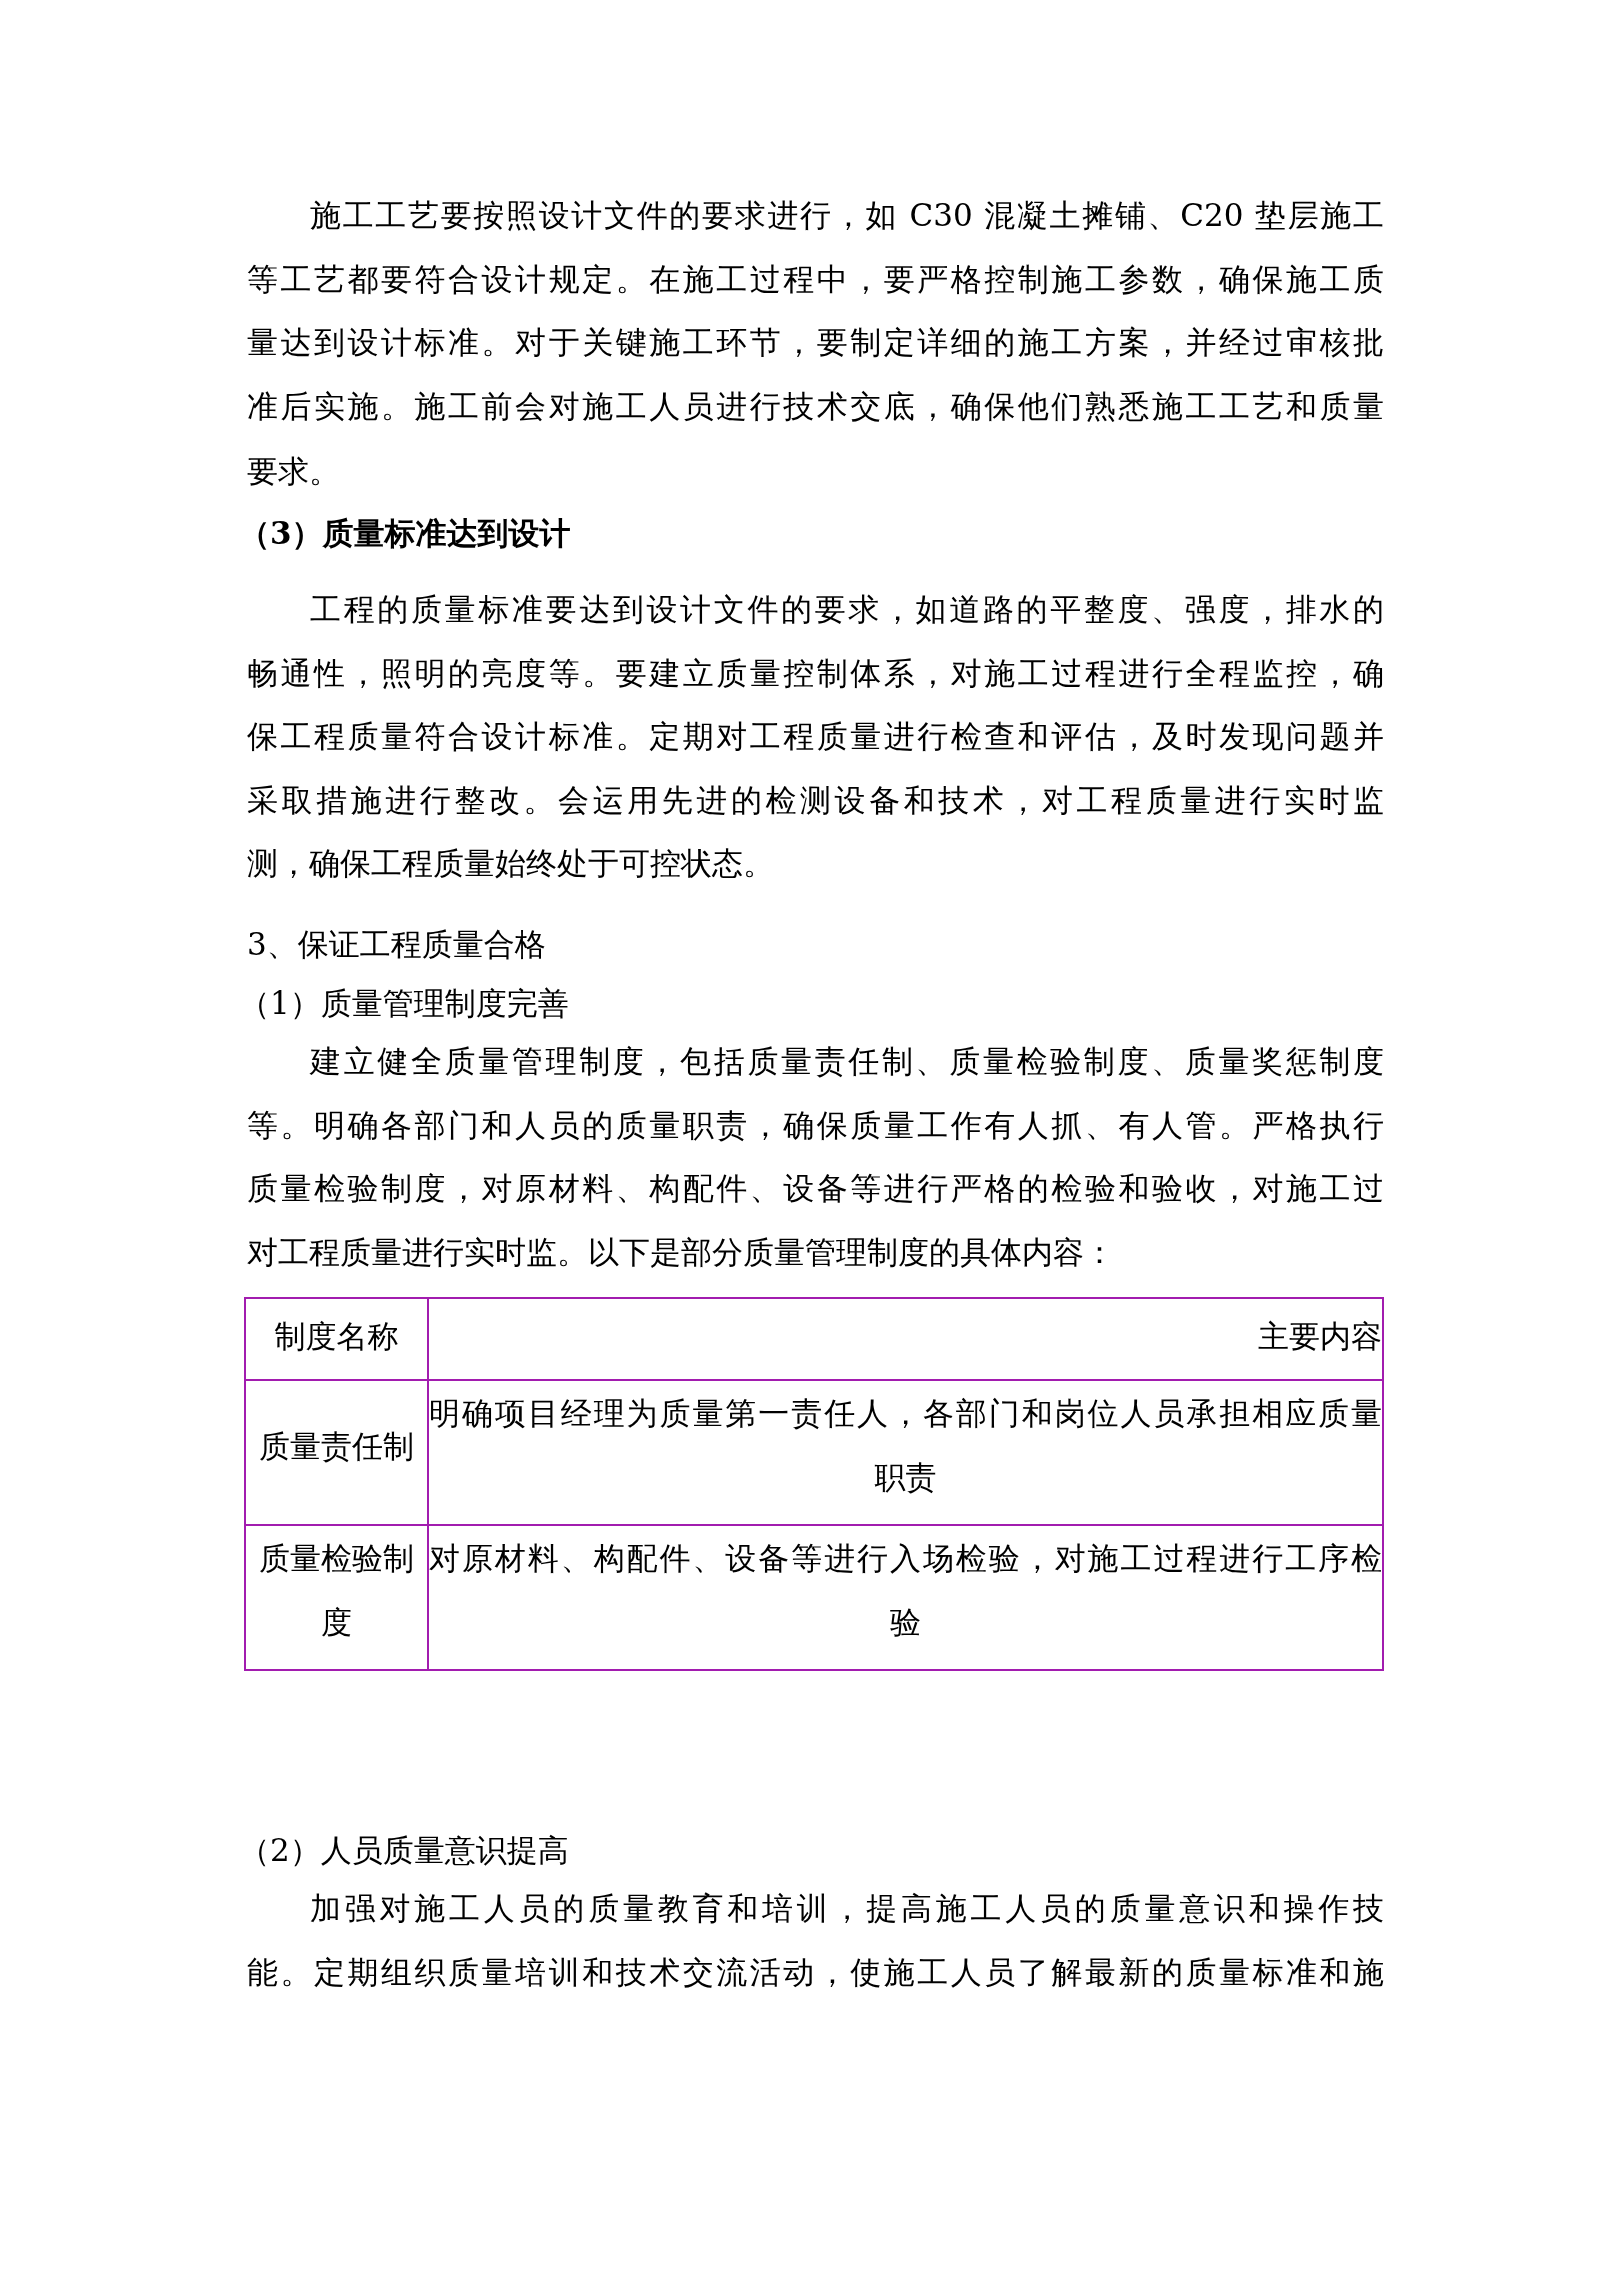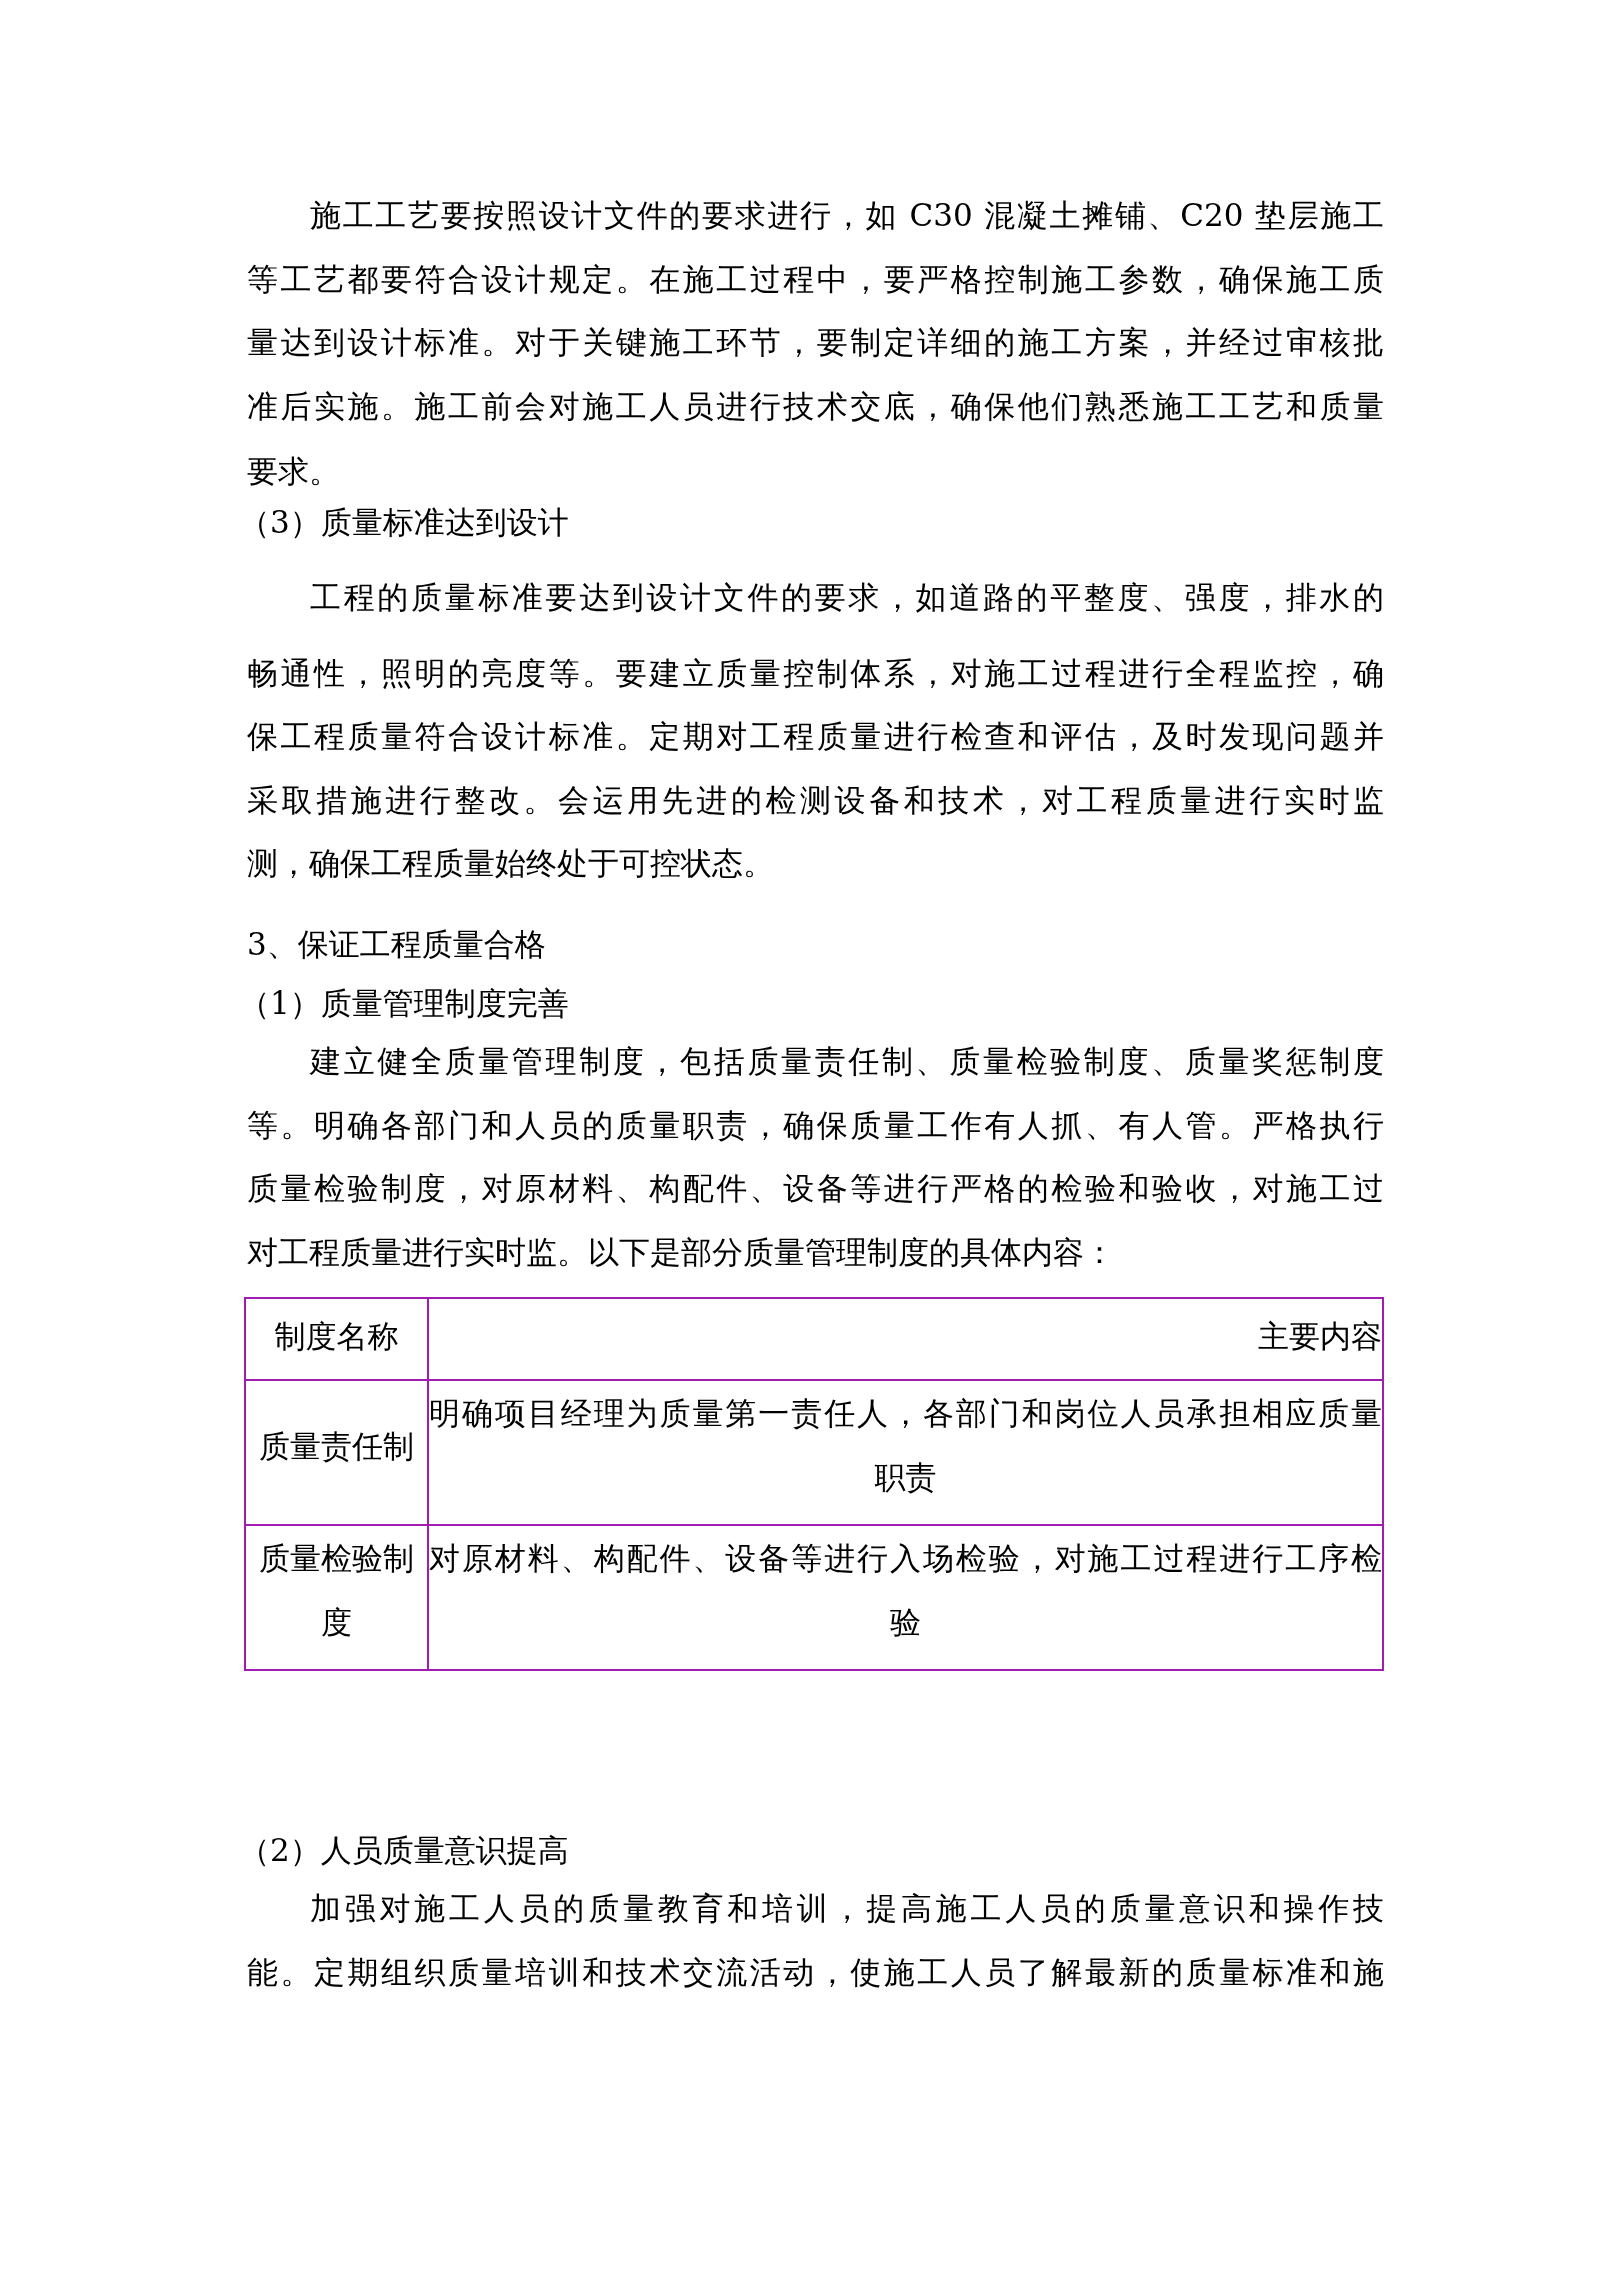--- a/index.html
+++ b/index.html
@@ -91,23 +91,23 @@
 <div class="page">
 
   <div>
     <div class="line indent" style="top:196px;">施工工艺要按照设计文件的要求进行，如 C30 混凝土摊铺、C20 垫层施工</div>
     <div class="line" style="top:260px;">等工艺都要符合设计规定。在施工过程中，要严格控制施工参数，确保施工质</div>
     <div class="line" style="top:323px;">量达到设计标准。对于关键施工环节，要制定详细的施工方案，并经过审核批</div>
     <div class="line" style="top:387px;">准后实施。施工前会对施工人员进行技术交底，确保他们熟悉施工工艺和质量</div>
     <div class="line last" style="top:452px;">要求。</div>
   </div>
 
-  <div class="heading paren" style="top:503px;">（3）质量标准达到设计</div>
+  <div class="heading paren" style="top:514px;font-weight:bold;">（3）质量标准达到设计</div>
   <div>
-    <div class="line indent" style="top:578px;">工程的质量标准要达到设计文件的要求，如道路的平整度、强度，排水的</div>
+    <div class="line indent" style="top:590px;">工程的质量标准要达到设计文件的要求，如道路的平整度、强度，排水的</div>
     <div class="line" style="top:654px;">畅通性，照明的亮度等。要建立质量控制体系，对施工过程进行全程监控，确</div>
     <div class="line" style="top:717px;">保工程质量符合设计标准。定期对工程质量进行检查和评估，及时发现问题并</div>
     <div class="line" style="top:781px;">采取措施进行整改。会运用先进的检测设备和技术，对工程质量进行实时监</div>
     <div class="line last" style="top:844px;">测，确保工程质量始终处于可控状态。</div>
   </div>
 
   <div class="heading" style="top:925px;">3、保证工程质量合格</div>
 
   <div class="heading paren" style="top:984px;">（1）质量管理制度完善</div>
   <div>

